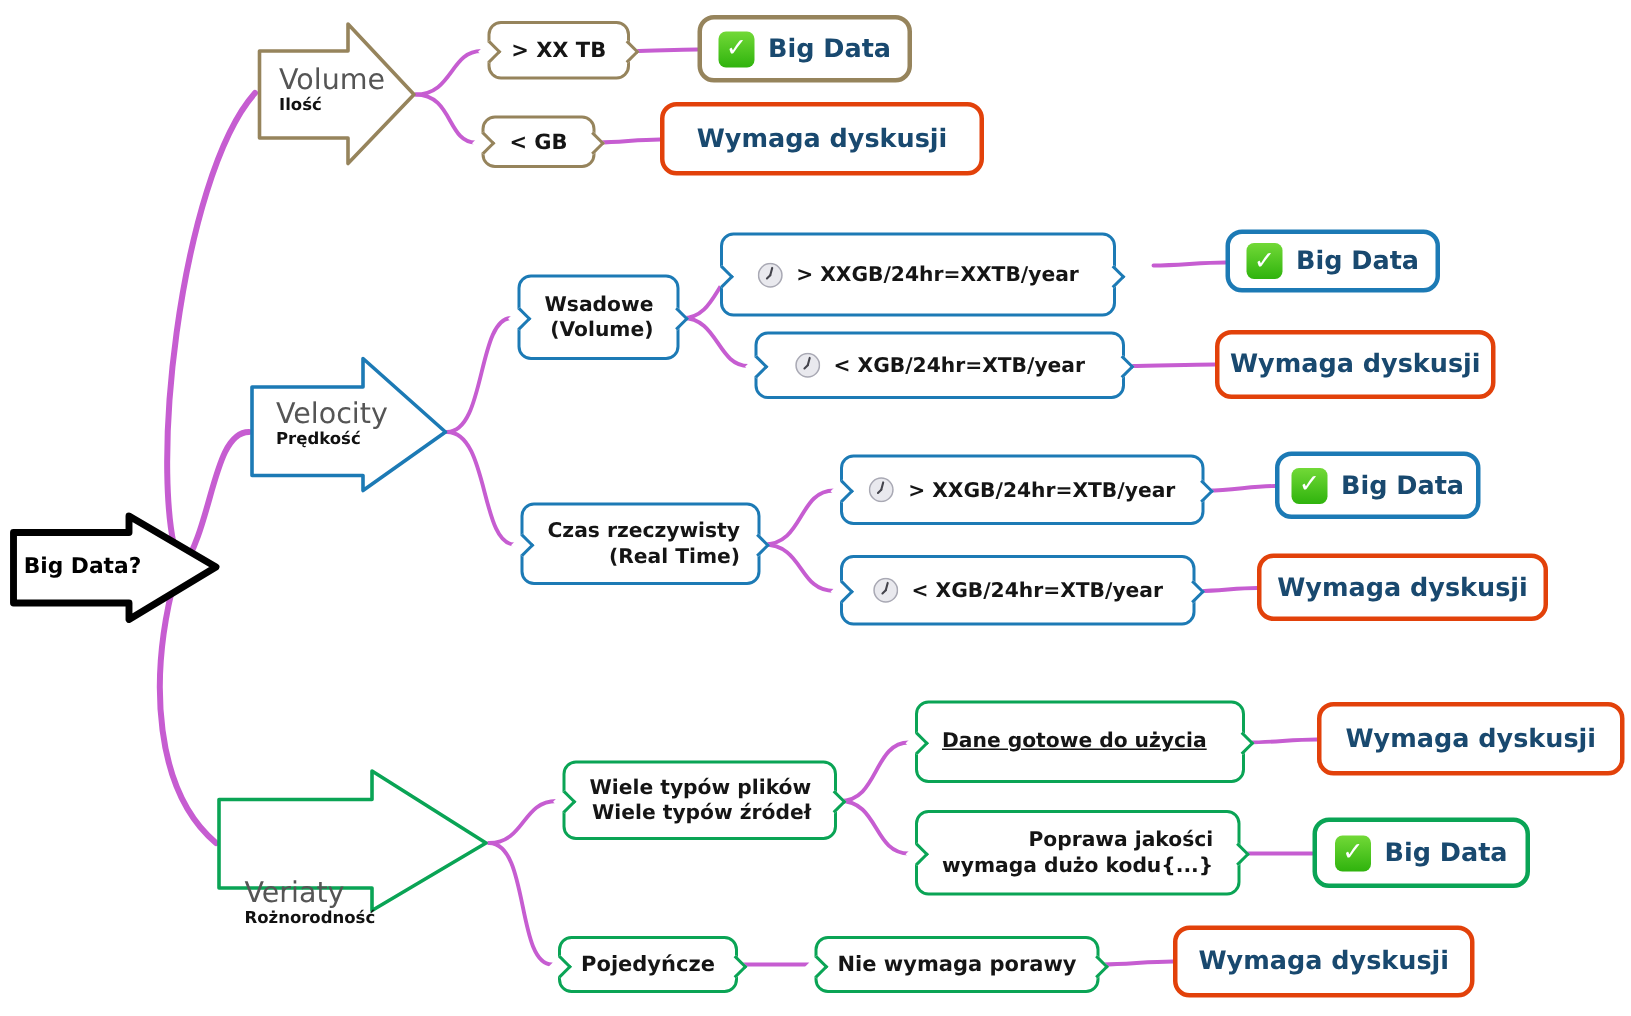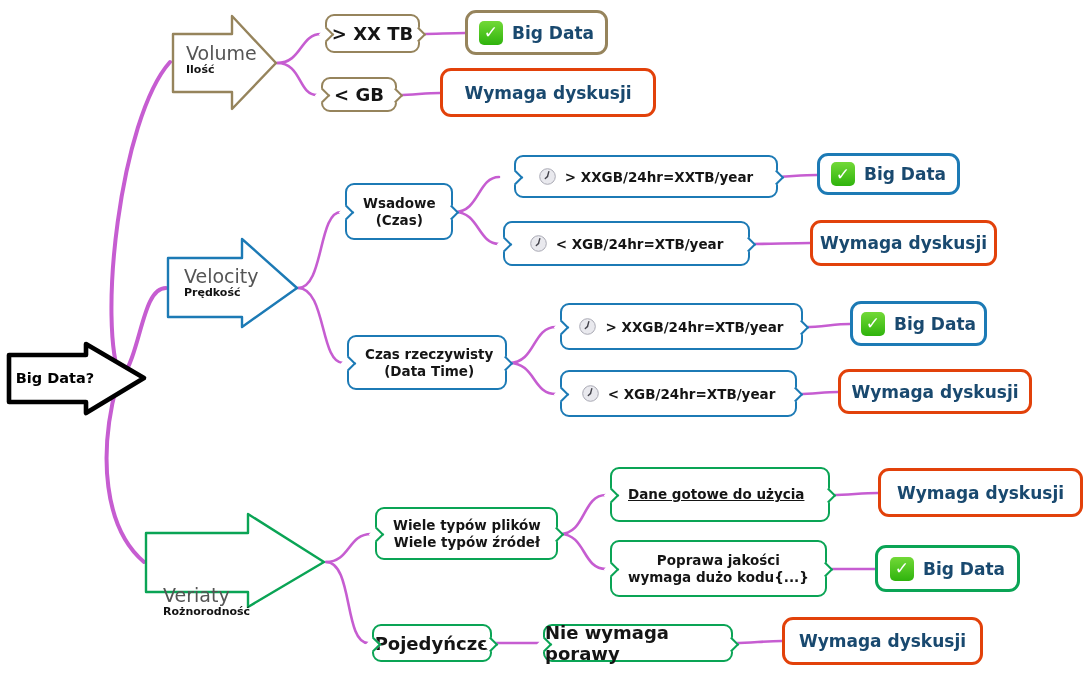--- a/index.html
+++ b/index.html
@@ -9,29 +9,29 @@
 
   
   .c-tan{--c:#96845c;}
   .c-blue{--c:#1c7ab5;}
   .c-green{--c:#0aa455;}
   .c-red{--c:#e2410a;}
 
   
   .cnode{position:absolute;z-index:2;background:#fff;border:2px solid var(--c);
     border-radius:9px;box-sizing:border-box;display:flex;align-items:center;
-    justify-content:center;font-weight:bold;font-size:18px;color:#151515;}
+    justify-content:center;font-weight:bold;font-size:14px;color:#151515;}
   .cnode::before{content:"";position:absolute;left:-6px;top:50%;width:9px;height:9px;
     margin-top:-4.5px;background:#fff;border-top:2px solid var(--c);
     border-right:2px solid var(--c);transform:rotate(45deg);}
   .cnode::after{content:"";position:absolute;right:-6px;top:50%;width:9px;height:9px;
     margin-top:-4.5px;background:#fff;border-top:2px solid var(--c);
     border-right:2px solid var(--c);transform:rotate(45deg);}
   .cnode.multiline{justify-content:flex-start;padding-left:16px;font-size:13.5px;line-height:17px;}
-  .cnode .lines{text-align:center;}
+  .cnode .lines{text-align:right;}
   .cnode.clockrow{gap:9px;font-size:13.5px;}
 
   
   .rnode{position:absolute;z-index:2;background:#fff;border:3px solid var(--c);
     border-radius:11px;box-sizing:border-box;display:flex;align-items:center;
     justify-content:center;gap:9px;font-weight:bold;font-size:17px;color:#19496f;}
 
   
   .check{display:inline-flex;align-items:center;justify-content:center;width:24px;height:24px;
     border-radius:5px;background:linear-gradient(#72d937,#2fb30d);color:#fff;
@@ -112,31 +112,31 @@
     <span class="check">✓</span>
     <span>Big Data</span>
   </div>
   <div class="rnode c-red" style="left:440px;top:68px;width:216px;height:49px;">
     <span>Wymaga dyskusji</span>
   </div>
 
   <div class="cnode c-blue multiline" style="left:345px;top:183px;width:108px;height:57px;">
     <div class="lines">
       <div>Wsadowe</div>
-      <div>(Czas)</div>
+      <div>(Volume)</div>
     </div>
   </div>
   <div class="cnode c-blue multiline" style="left:347px;top:335px;width:160px;height:55px;">
     <div class="lines">
       <div>Czas rzeczywisty</div>
-      <div>(Data Time)</div>
-    </div>
-  </div>
-
-  <div class="cnode c-blue clockrow" style="left:514px;top:155px;width:264px;height:43px;">
+      <div>(Real Time)</div>
+    </div>
+  </div>
+
+  <div class="cnode c-blue clockrow" style="left:480px;top:155px;width:264px;height:56px;">
     <svg class="clock-icon" width="17" height="17" viewBox="0 0 17 17">
       <circle cx="8.5" cy="8.5" r="7.8" fill="#e9e9ee" stroke="#a9a9b4" stroke-width="1"></circle>
       <line x1="8.5" y1="8.5" x2="9.8" y2="3.6" stroke="#44444c" stroke-width="1.4" stroke-linecap="round"></line>
       <line x1="8.5" y1="8.5" x2="6.3" y2="10.6" stroke="#44444c" stroke-width="1.4" stroke-linecap="round"></line>
     </svg>
     <span>&gt; XXGB/24hr=XXTB/year</span>
   </div>
   <div class="cnode c-blue clockrow" style="left:503px;top:221px;width:247px;height:45px;">
     <svg class="clock-icon" width="17" height="17" viewBox="0 0 17 17">
       <circle cx="8.5" cy="8.5" r="7.8" fill="#e9e9ee" stroke="#a9a9b4" stroke-width="1"></circle>

